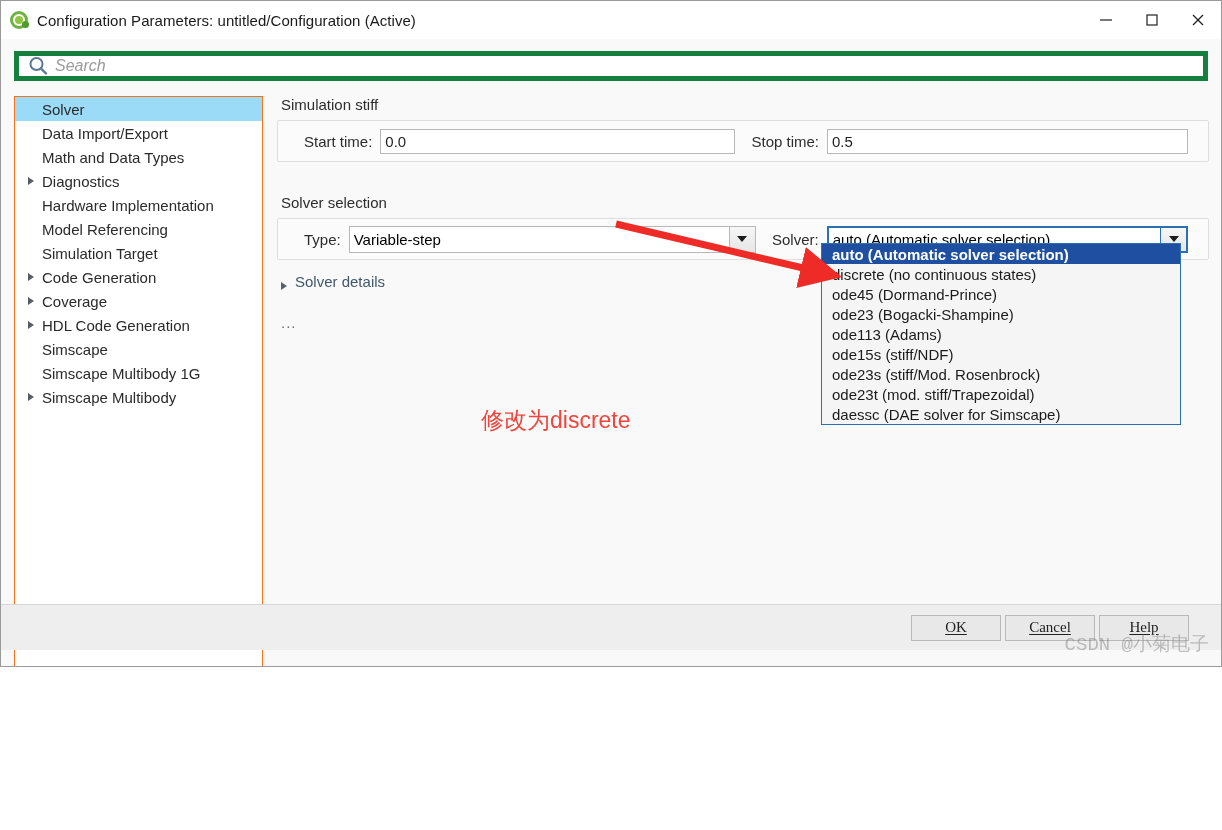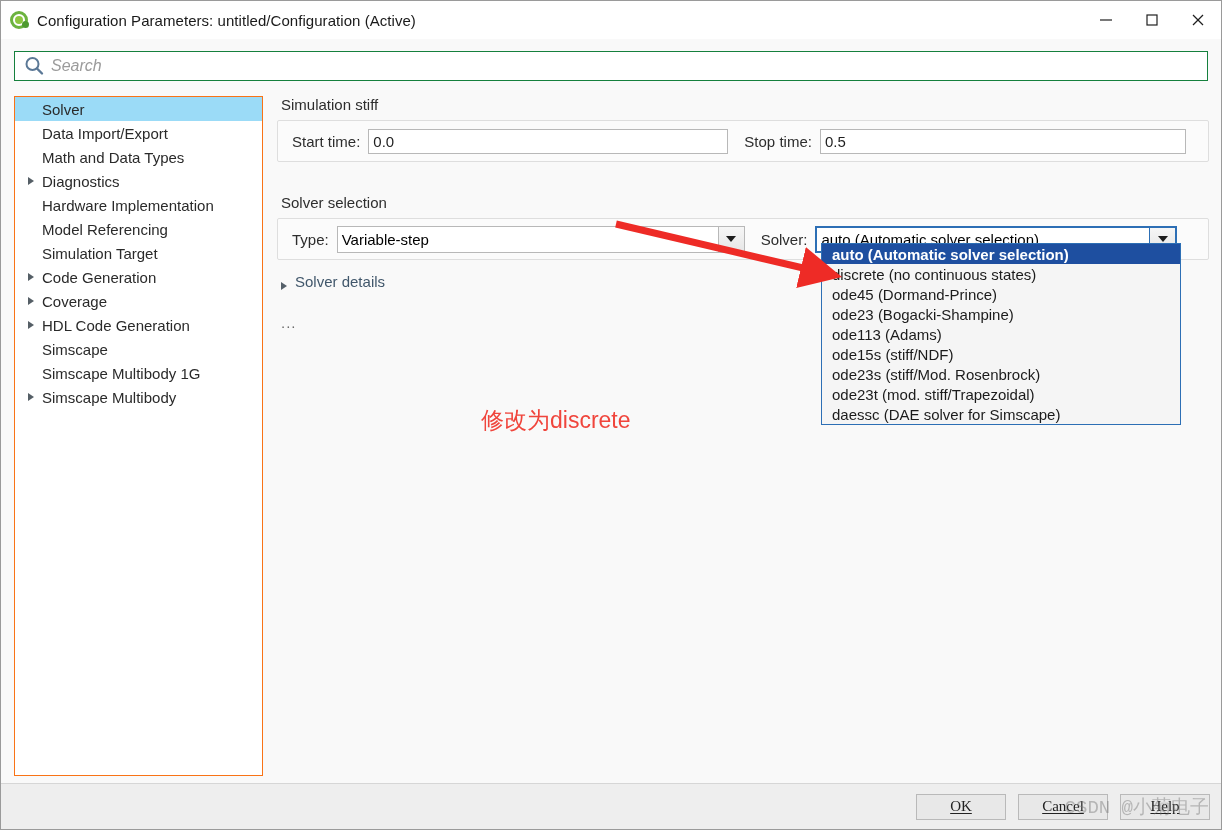--- a/index.html
+++ b/index.html
@@ -7,21 +7,21 @@
     margin: 0; padding: 0;
     width: 1222px; height: 830px;
     overflow: hidden;
     background: #ffffff;
     font-family: "Liberation Sans", sans-serif;
   }
 
   #app {
     position: relative;
     width: 1222px;
-    height: 830px;
+    height: 667px;
     background: #f9f9f9;
     border: 1px solid #9a9a9a;
     overflow: hidden;
   }
 
   
   .titlebar {
     position: absolute;
     left: 0; top: 0;
     width: 1220px; height: 38px;
@@ -72,21 +72,21 @@
     color: #202020;
   }
   .win-btn svg { display: block; }
 
   
   .searchbar {
     position: absolute;
     left: 13px; top: 50px;
     width: 1194px; height: 30px;
     background: #ffffff;
-    border: 1px solid #15803d;
+    border: 5px solid #15803d;
     display: flex;
     align-items: center;
   }
   .search-icon {
     width: 22px; height: 22px;
     margin-left: 8px; margin-right: 6px;
     flex: 0 0 auto;
   }
   .search-input {
     border: 0; outline: 0;
@@ -150,21 +150,21 @@
     color: #2d2d2d;
     margin: 0 0 7px 4px;
   }
   .groupbox {
     border: 1px solid #dedede;
     background: #fbfbfb;
     border-radius: 2px;
     display: flex;
     align-items: center;
     height: 42px;
-    padding: 0 8px;
+    padding: 0 20px;
   }
   .fld-label {
     font-size: 15px;
     color: #2d2d2d;
     white-space: nowrap;
     padding: 0 8px 0 6px;
   }
   .txtfield {
     height: 25px;
     background: #ffffff;
@@ -273,29 +273,29 @@
     left: 480px; top: 404px;
     font-size: 23px;
     color: #f0453c;
     white-space: nowrap;
     z-index: 61;
   }
 
   
   .bottombar {
     position: absolute;
-    left: 0; bottom: 0;
+    left: 0; bottom: 16px;
     width: 1220px; height: 46px;
     background: #eeeeee;
     border-top: 1px solid #d6d6d6;
     display: flex;
     align-items: center;
     justify-content: flex-end;
-    padding-right: 11px;
-    gap: 12px;
+    padding-right: 32px;
+    gap: 4px;
   }
   .dlg-btn {
     width: 90px; height: 26px;
     background: #e8e8e8;
     border: 1px solid #b9b9b9;
     font-family: "Liberation Serif", serif;
     font-size: 15px;
     color: #222222;
     display: flex;
     align-items: center;

